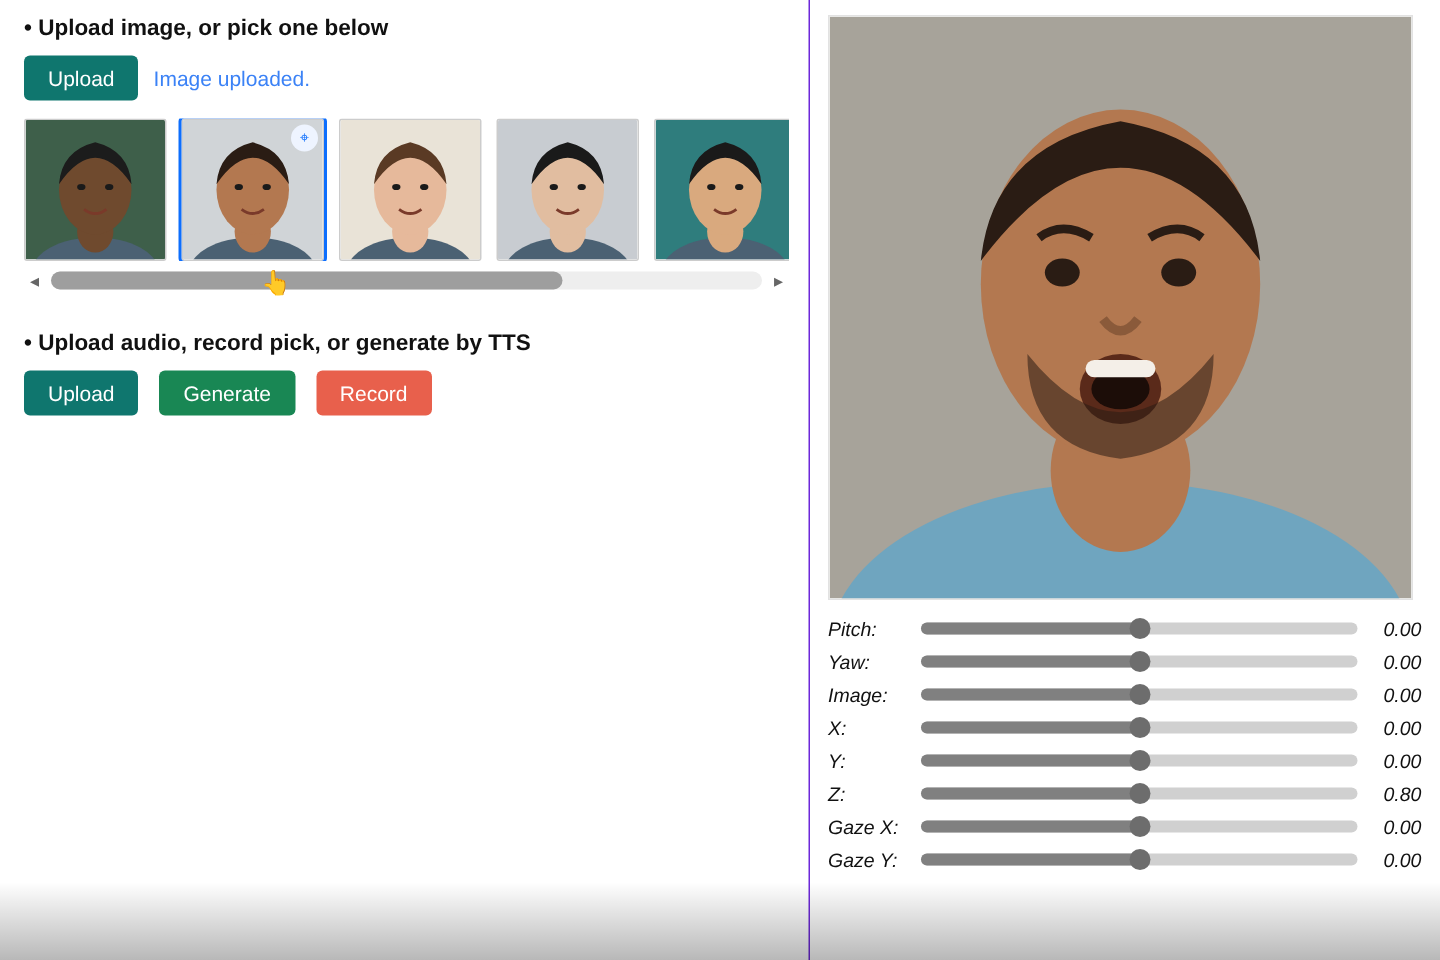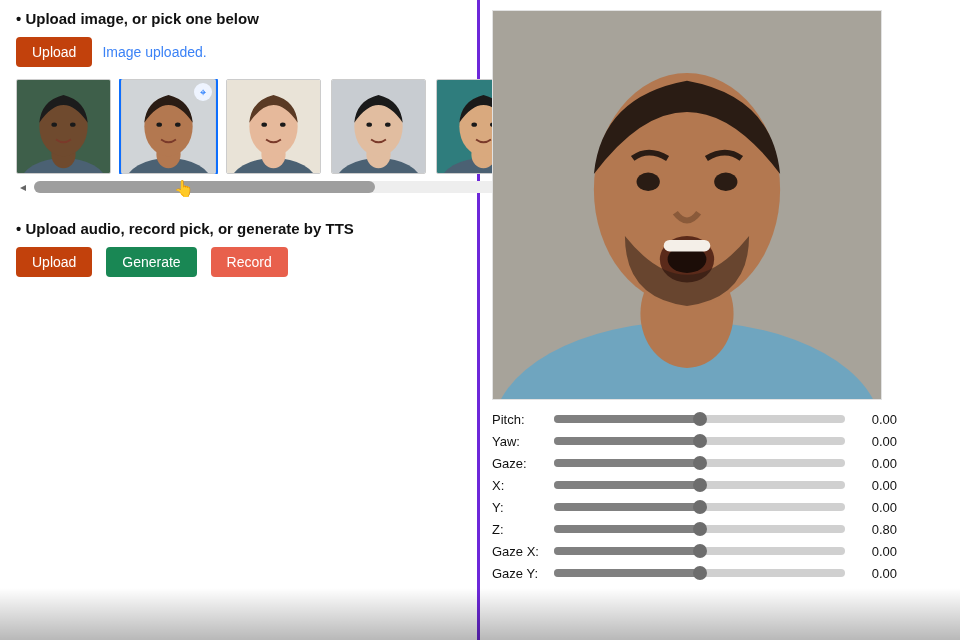--- a/index.html
+++ b/index.html
@@ -7,37 +7,37 @@
     font-family: Arial, Helvetica, sans-serif;
     font-size: 14px;
     color: #111;
     background: #fff;
     width: 960px;
     height: 640px;
     overflow: hidden;
     position: relative;
   }
   .cols { display: flex; height: 100%; }
-  .left  { width: 480px; padding: 10px 16px; border-right: 3px solid #6d28d9; }
+  .left  { width: 540px; padding: 10px 16px; border-right: 1px solid #6d28d9; }
   .right { flex: 1; padding: 10px 12px; }
 
   .sect-head { font-weight: bold; font-size: 15px; margin-bottom: 10px; }
   .sect-head::before { content: "• "; }
 
   .btn {
     display: inline-block;
     padding: 7px 16px;
     border-radius: 4px;
     color: #fff;
     font-size: 14px;
     border: none;
     cursor: pointer;
     margin-right: 10px;
   }
-  .btn-blue  { background: #c2410c; }
+  .btn-blue  { background: #0f766e; }
   .btn-green { background: #198754; }
   .btn-red   { background: #e8604c; }
 
   .upload-row { display: flex; align-items: center; margin-bottom: 12px; }
   .status-text { color: #3b82f6; font-size: 14px; }
 
   
   .thumbs-wrap { position: relative; width: 510px; }
   .thumbs { display: flex; gap: 10px; overflow: hidden; }
   .thumb {
@@ -83,27 +83,27 @@
   .stream-title { font-weight: bold; font-size: 15px; margin-bottom: 8px; }
   .video-box {
     width: 390px; height: 390px;
     border: 1px solid #e2e2e2;
     margin-bottom: 8px;
     position: relative;
     overflow: hidden;
   }
   .video-box svg { width:100%; height:100%; display:block; }
 
-  .sliders { width: 405px; }
+  .sliders { width: 405px; font-style: italic; }
   .srow {
     display: flex; align-items: center; height: 22px;
     font-size: 13px;
   }
   .slabel { width: 54px; }
-  .sval   { width: 44px; text-align: right; font-size: 13px; }
+  .sval   { width: 44px; text-align: center; font-size: 13px; }
   .slider {
     flex: 1; position: relative; height: 8px;
     background: #d0d0d0; border-radius: 4px;
     margin: 0 8px;
   }
   .slider-fill {
     position: absolute; left:0; top:0; height:100%;
     background: #808080; border-radius: 4px;
   }
   .slider-knob {
@@ -249,21 +249,21 @@
         </div>
         <div class="srow">
           <div class="slabel">Yaw:</div>
           <div class="slider">
             <div class="slider-fill" style="width: 50%;"></div>
             <div class="slider-knob" style="left: 50%;"></div>
           </div>
           <div class="sval">0.00</div>
         </div>
         <div class="srow">
-          <div class="slabel">Gaze:</div>
+          <div class="slabel">Image:</div>
           <div class="slider">
             <div class="slider-fill" style="width: 50%;"></div>
             <div class="slider-knob" style="left: 50%;"></div>
           </div>
           <div class="sval">0.00</div>
         </div>
         <div class="srow">
           <div class="slabel">X:</div>
           <div class="slider">
             <div class="slider-fill" style="width: 50%;"></div>

